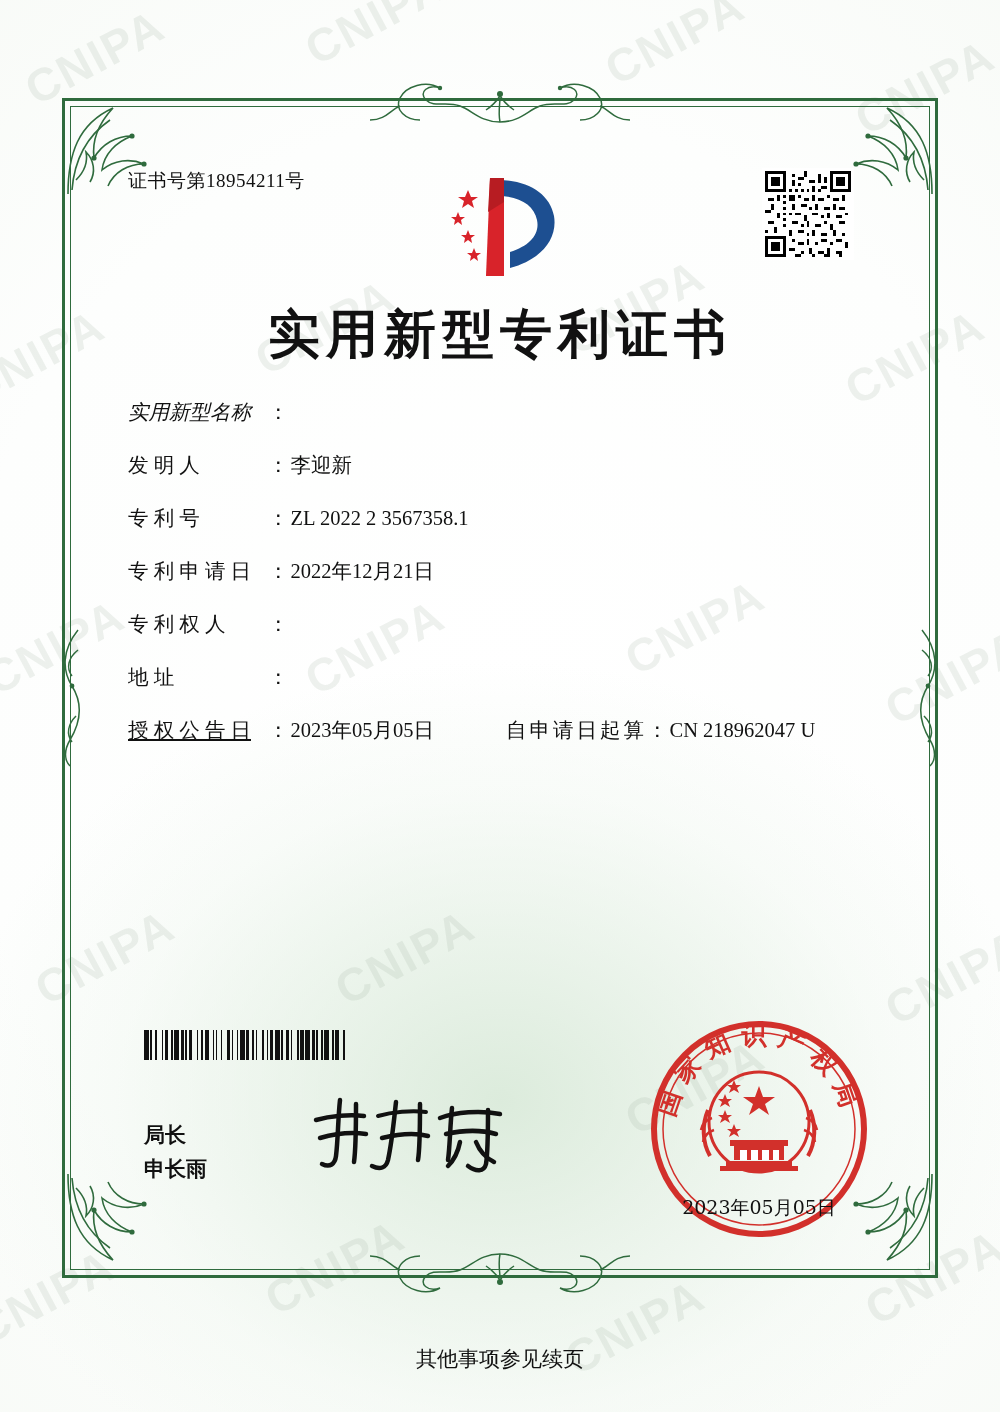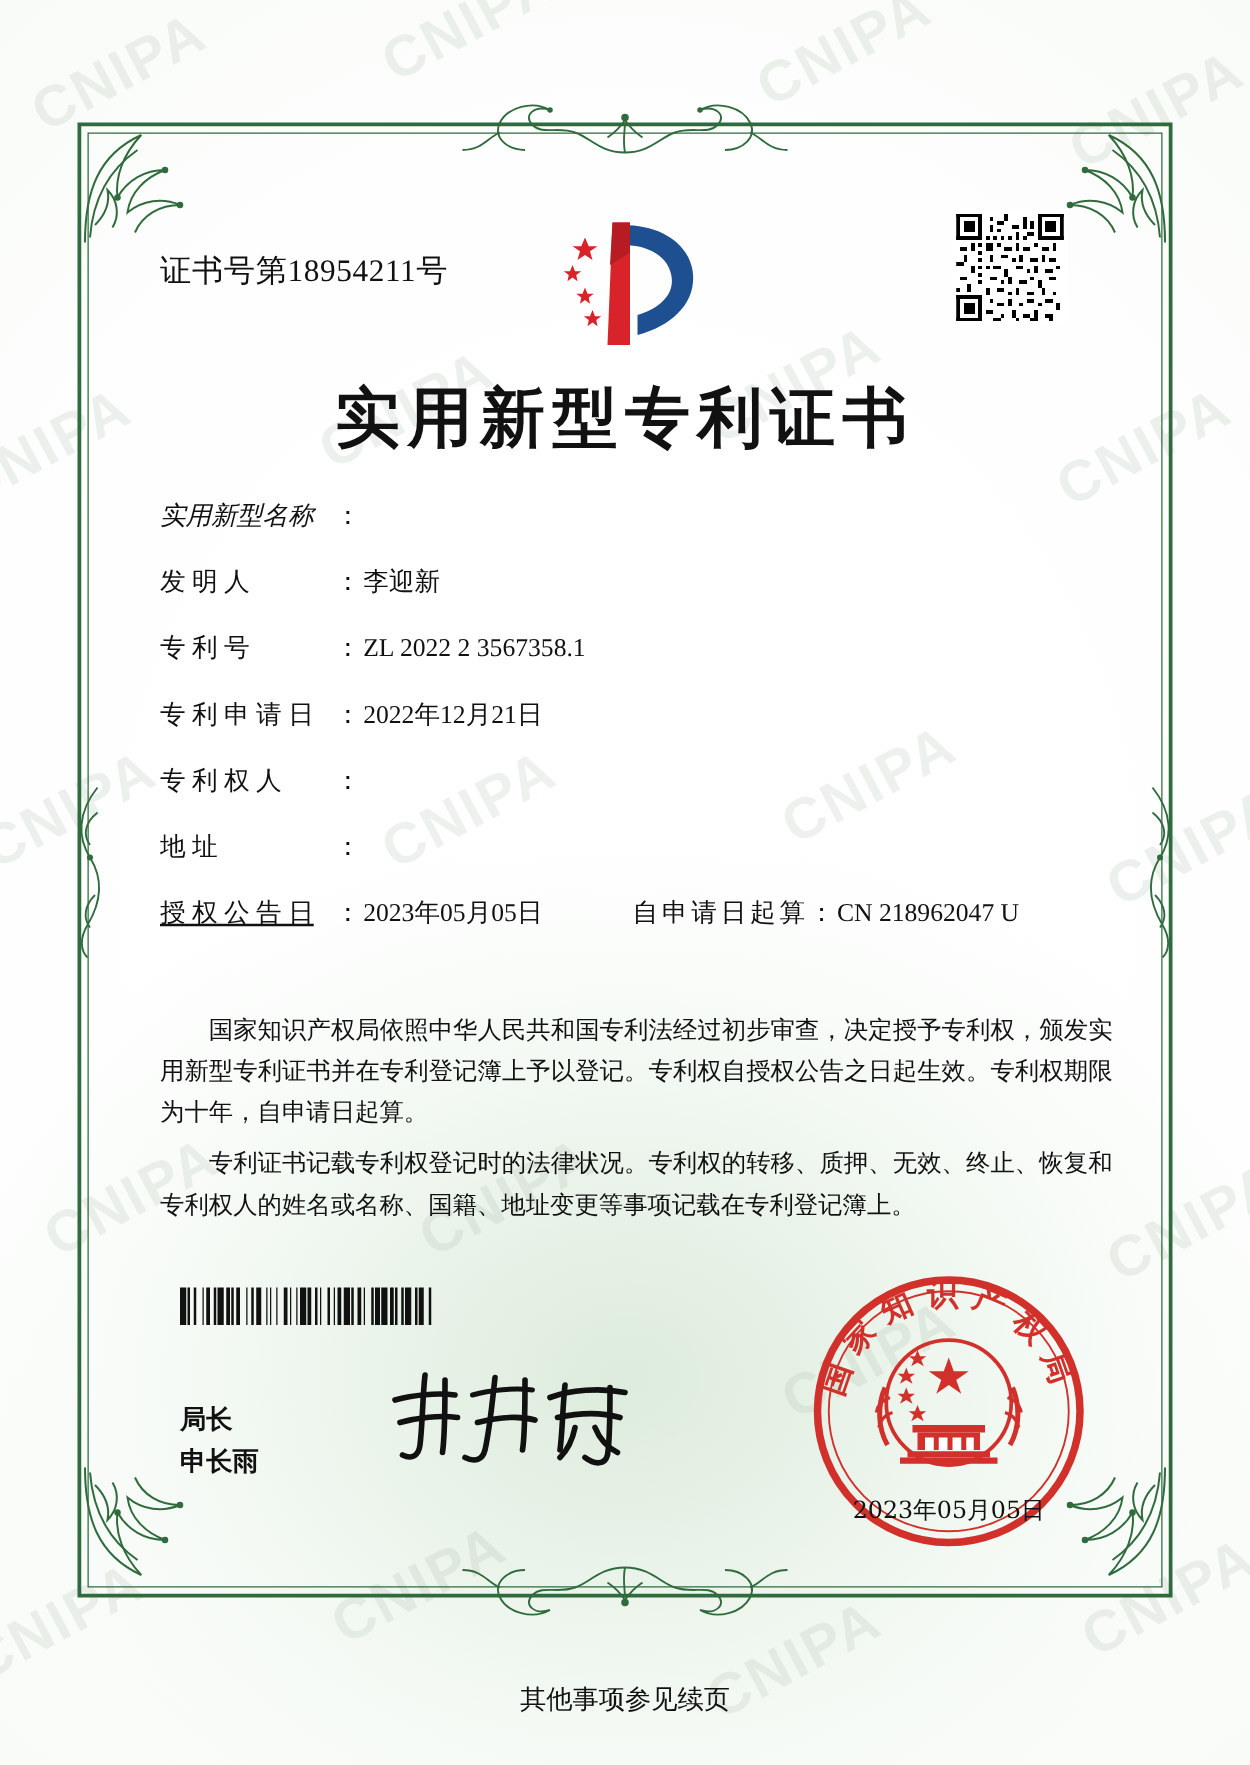--- a/index.html
+++ b/index.html
@@ -104,24 +104,23 @@
   }
   .ornament-left  { left: 48px;  top: 620px; }
   .ornament-right { left: 906px; top: 620px; transform: scaleX(-1); }
   .ornament-left svg, .ornament-right svg { width: 100%; height: 100%; display: block; }
 
   
   .cert-number {
     position: absolute;
     left: 128px;
     top: 168px;
-    font-size: 25px;
+    font-size: 19px;
     color: #111;
     letter-spacing: 0.5px;
-    margin-top: 32px;
   }
 
   .logo {
     position: absolute;
     left: 424px;
     top: 172px;
     width: 150px;
     height: 110px;
   }
   .logo svg { width: 100%; height: 100%; display: block; }
@@ -543,24 +542,20 @@
         <span class="colon">：</span>
         <span class="value">2023年05月05日</span>
         <span class="second-label">
           <span class="lbl2">自申请日起算</span>
           <span class="colon">：</span>
           <span class="value">CN 218962047 U</span>
         </span>
       </div>
     </div>
 
-  <div class="paras">
-    <p>国家知识产权局依照中华人民共和国专利法经过初步审查，决定授予专利权，颁发实用新型专利证书并在专利登记簿上予以登记。专利权自授权公告之日起生效。专利权期限为十年，自申请日起算。</p>
-    <p>专利证书记载专利权登记时的法律状况。专利权的转移、质押、无效、终止、恢复和专利权人的姓名或名称、国籍、地址变更等事项记载在专利登记簿上。</p>
-  </div>
 
   <div class="barcode" id="barcode">
       <span style="width: 4.8px; background: rgb(17, 17, 17);"></span>
       <span style="width: 1.6px; background: transparent;"></span>
       <span style="width: 1.6px; background: rgb(17, 17, 17);"></span>
       <span style="width: 3.2px; background: transparent;"></span>
       <span style="width: 1.6px; background: rgb(17, 17, 17);"></span>
       <span style="width: 4.8px; background: transparent;"></span>
       <span style="width: 1.6px; background: rgb(17, 17, 17);"></span>
       <span style="width: 1.6px; background: transparent;"></span>

